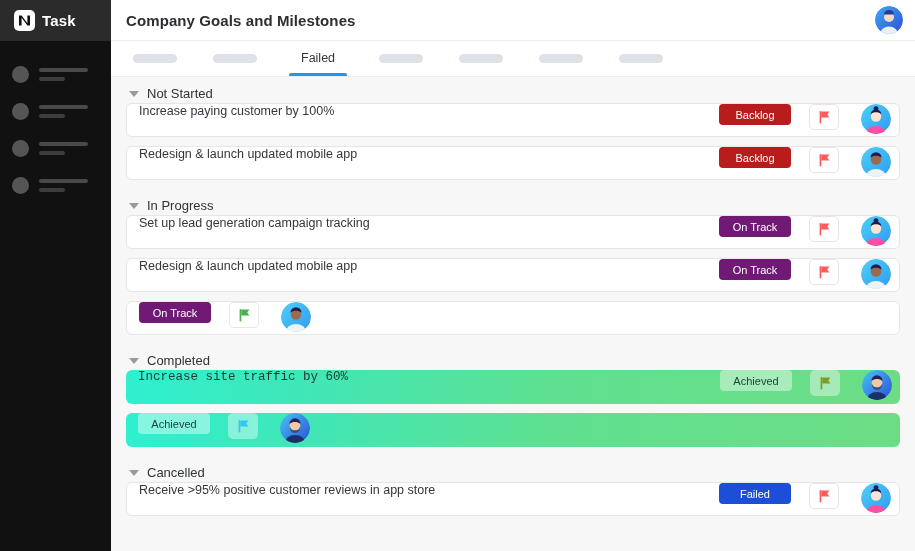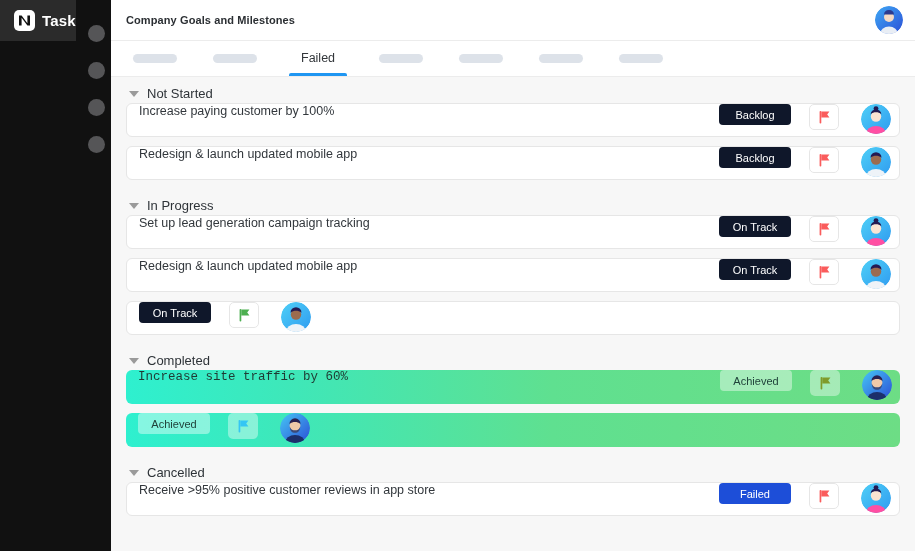--- a/index.html
+++ b/index.html
@@ -9,21 +9,21 @@
     font-family: "Liberation Sans", sans-serif;
     background: #ffffff;
   }
   .app { display: flex; width: 915px; height: 551px; }
 
   
   .sidebar {
     width: 111px; height: 551px;
     background: #111111;
     flex: 0 0 111px;
-    display: flex; flex-direction: row;
+    display: flex; flex-direction: column;
   }
   .sidebar-header {
     height: 41px; background: #2b2b2b;
     display: flex; align-items: center; padding-left: 14px; gap: 7px;
   }
   .logo-mark {
     width: 21px; height: 21px; border-radius: 5px;
     background: #ffffff; position: relative; flex: 0 0 21px;
   }
   .logo-mark svg { position: absolute; left: 0; top: 0; }
@@ -37,21 +37,21 @@
   .side-bars { display: flex; flex-direction: column; gap: 5px; }
   .side-bar-1 { width: 49px; height: 4px; border-radius: 2px; background: #4a4a4c; }
   .side-bar-2 { width: 26px; height: 4px; border-radius: 2px; background: #3d3d3f; }
 
   
   .main { flex: 1; height: 551px; display: flex; flex-direction: column; background: #f7f7f7; }
   .topbar {
     height: 41px; background: #ffffff; border-bottom: 1px solid #ececec;
     display: flex; align-items: center; padding: 0 12px 0 15px; flex: 0 0 41px;
   }
-  .page-title { font-size: 11px; font-weight: bold; color: #2b2f33; flex: 1; letter-spacing: .1px; }
+  .page-title { font-size: 15px; font-weight: bold; color: #2b2f33; flex: 1; letter-spacing: .1px; }
   .header-avatar { width: 28px; height: 28px; border-radius: 50%; overflow: hidden; flex: 0 0 28px; }
 
   .tabbar {
     height: 36px; background: #ffffff; border-bottom: 1px solid #ececec;
     display: flex; align-items: flex-end; padding-left: 16px; gap: 0; flex: 0 0 36px;
   }
   .tab {
     height: 36px; display: flex; align-items: center; justify-content: center;
     position: relative; padding: 0 6px;
   }
@@ -85,22 +85,22 @@
     background: linear-gradient(90deg,#2ef0cf 0%, #3fe7b8 22%, #5fe090 55%, #6ddd85 100%);
   }
   .row-title { font-size: 12.5px; color: #32373c; flex: 1; white-space: nowrap; }
   .row.done .row-title { color: #1f3a33; font-family: Liberation Mono, monospace; }
 
   .badge {
     font-size: 11px; color: #ffffff; border-radius: 4px;
     height: 21px; width: 72px; display: flex; align-items: center; justify-content: center;
     flex: 0 0 72px; margin-right: 18px;
   }
-  .badge.backlog  { background: #0f172a; }
-  .badge.ontrack  { background: #0f172a; }
+  .badge.backlog  { background: #b91c1c; }
+  .badge.ontrack  { background: #701a75; }
   .badge.achieved { background: rgba(255,255,255,.42); color: #20423a; }
   .badge.failed   { background: #1d4ed8; }
 
   .flag-box {
     width: 30px; height: 26px; border-radius: 5px; background: #ffffff;
     border: 1px solid #e6e6e6; display: flex; align-items: center; justify-content: center;
     flex: 0 0 30px; margin-right: 22px;
   }
   .row.done .flag-box { background: rgba(255,255,255,.40); border-color: transparent; }
 

